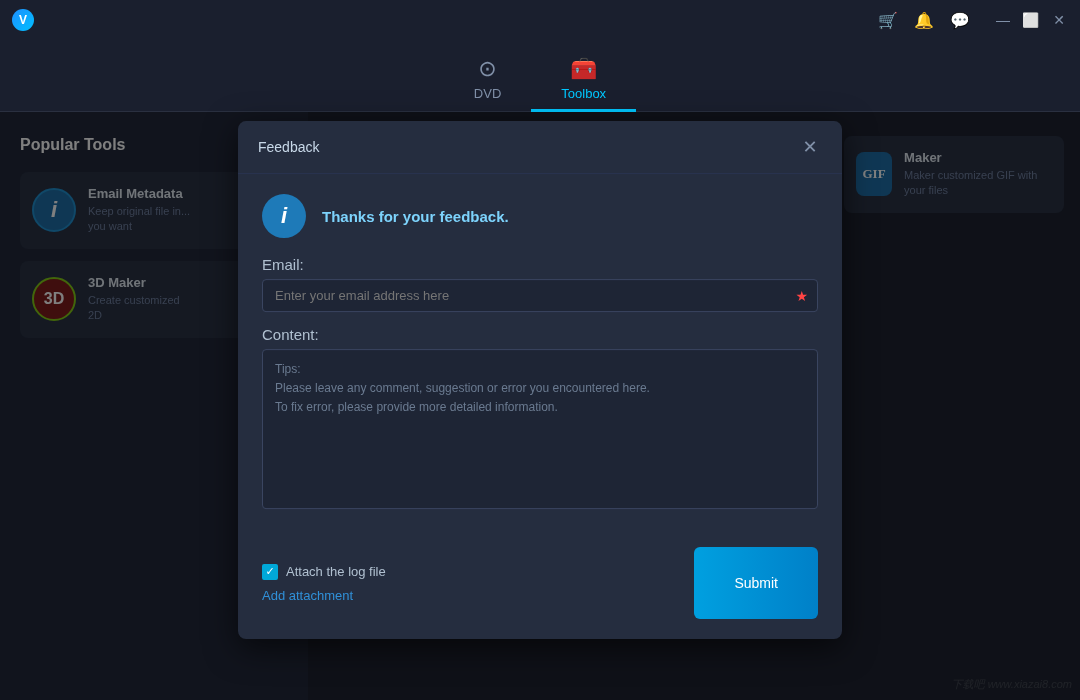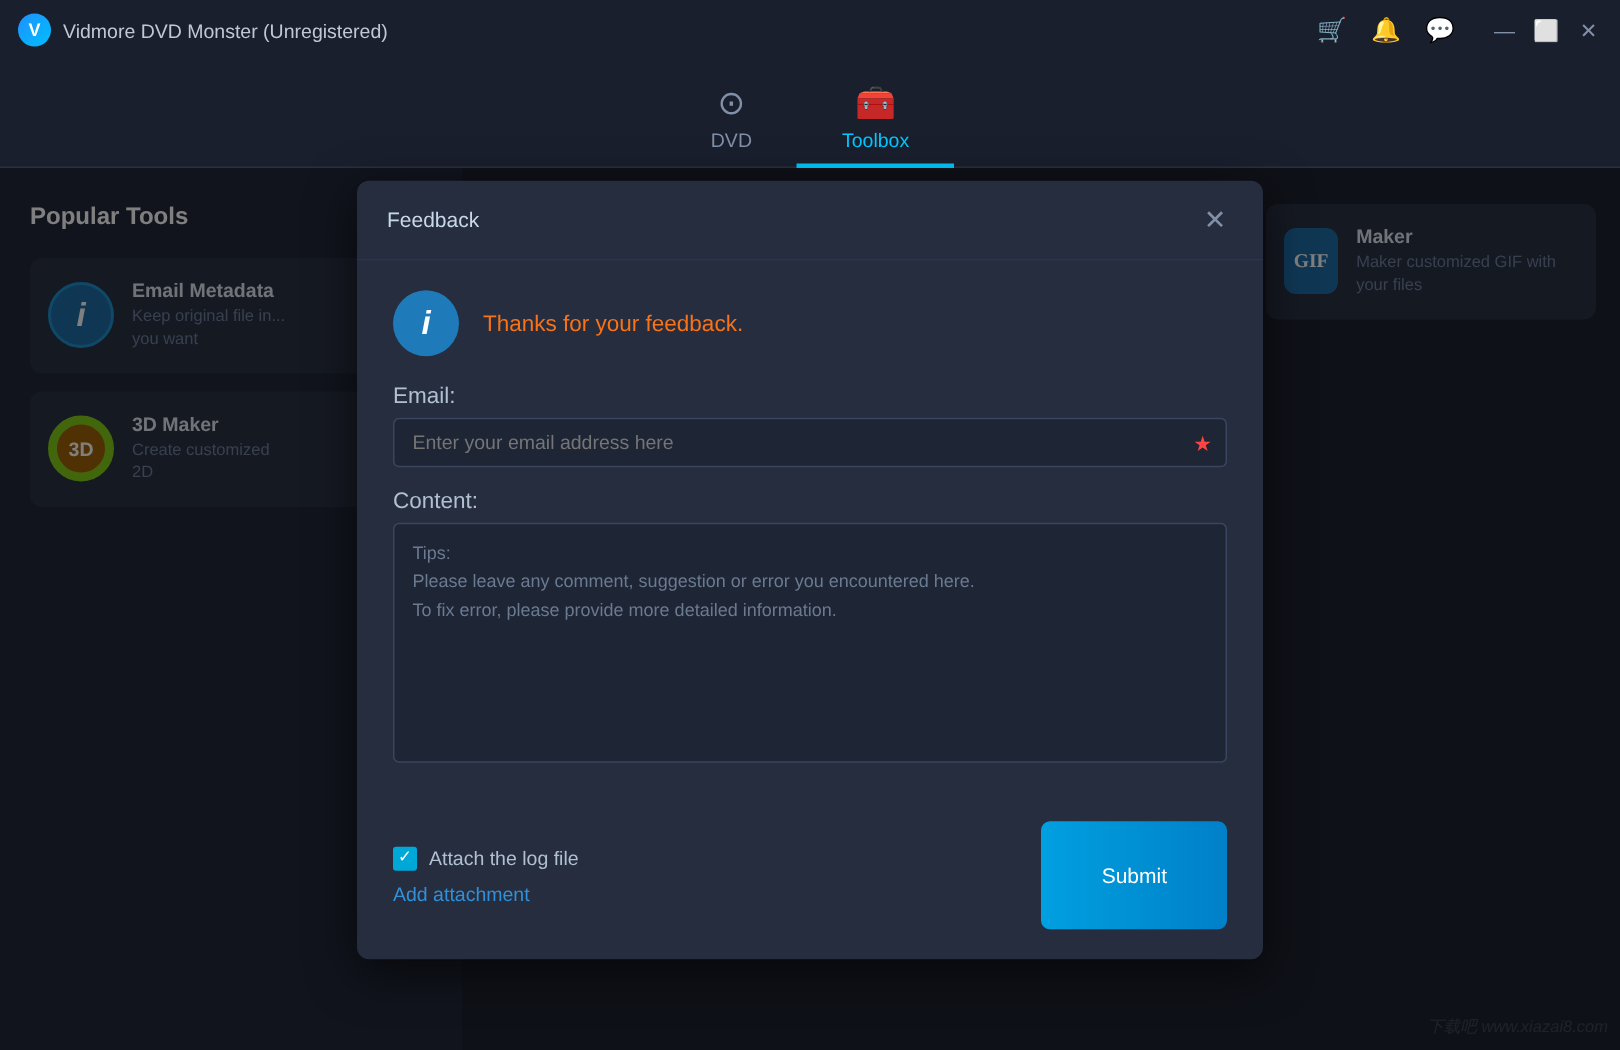--- a/index.html
+++ b/index.html
@@ -139,24 +139,24 @@
     }
     .tool-icon.info-icon {
       background: #1e6fa8;
       border: 2px solid #2090d0;
       color: white;
       font-size: 22px;
       font-style: italic;
       font-weight: bold;
     }
     .tool-icon.threed-icon {
-      background: #a16207;
-      border: 6px solid #84cc16;
-      color: white;
-      font-size: 13px;
+      background: #7f1d1d;
+      border: 2px solid #84cc16;
+      color: white;
+      font-size: 16px;
       font-weight: bold;
     }
     .tool-info {}
     .tool-name {
       color: #e0e8f0;
       font-size: 13px;
       font-weight: 600;
       margin-bottom: 3px;
     }
     .tool-desc {
@@ -258,23 +258,23 @@
       display: flex;
       align-items: center;
       justify-content: center;
       color: white;
       font-size: 22px;
       font-style: italic;
       font-weight: bold;
       flex-shrink: 0;
     }
     .feedback-thanks {
-      color: #f97316;
+      color: #7dd3fc;
       font-size: 15px;
-      font-weight: 400;
+      font-weight: 700;
     }
     .form-label {
       color: #b0c0d0;
       font-size: 15px;
       margin-bottom: 6px;
       display: flex;
       align-items: center;
       gap: 4px;
     }
     .required-star {
@@ -379,21 +379,20 @@
       font-size: 11px;
       font-style: italic;
     }
   </style>
 </head>
 <body>
 
 <div class="title-bar">
   <div class="title-bar-left">
     <div class="app-icon">V</div>
-    <span class="title-text">Vidmore DVD Monster (Unregistered)</span>
   </div>
   <div class="title-bar-controls">
     <span class="title-bar-icon">🛒</span>
     <span class="title-bar-icon">🔔</span>
     <span class="title-bar-icon">💬</span>
     <div class="window-controls">
       <span class="window-btn">—</span>
       <span class="window-btn">⬜</span>
       <span class="window-btn close">✕</span>
     </div>

